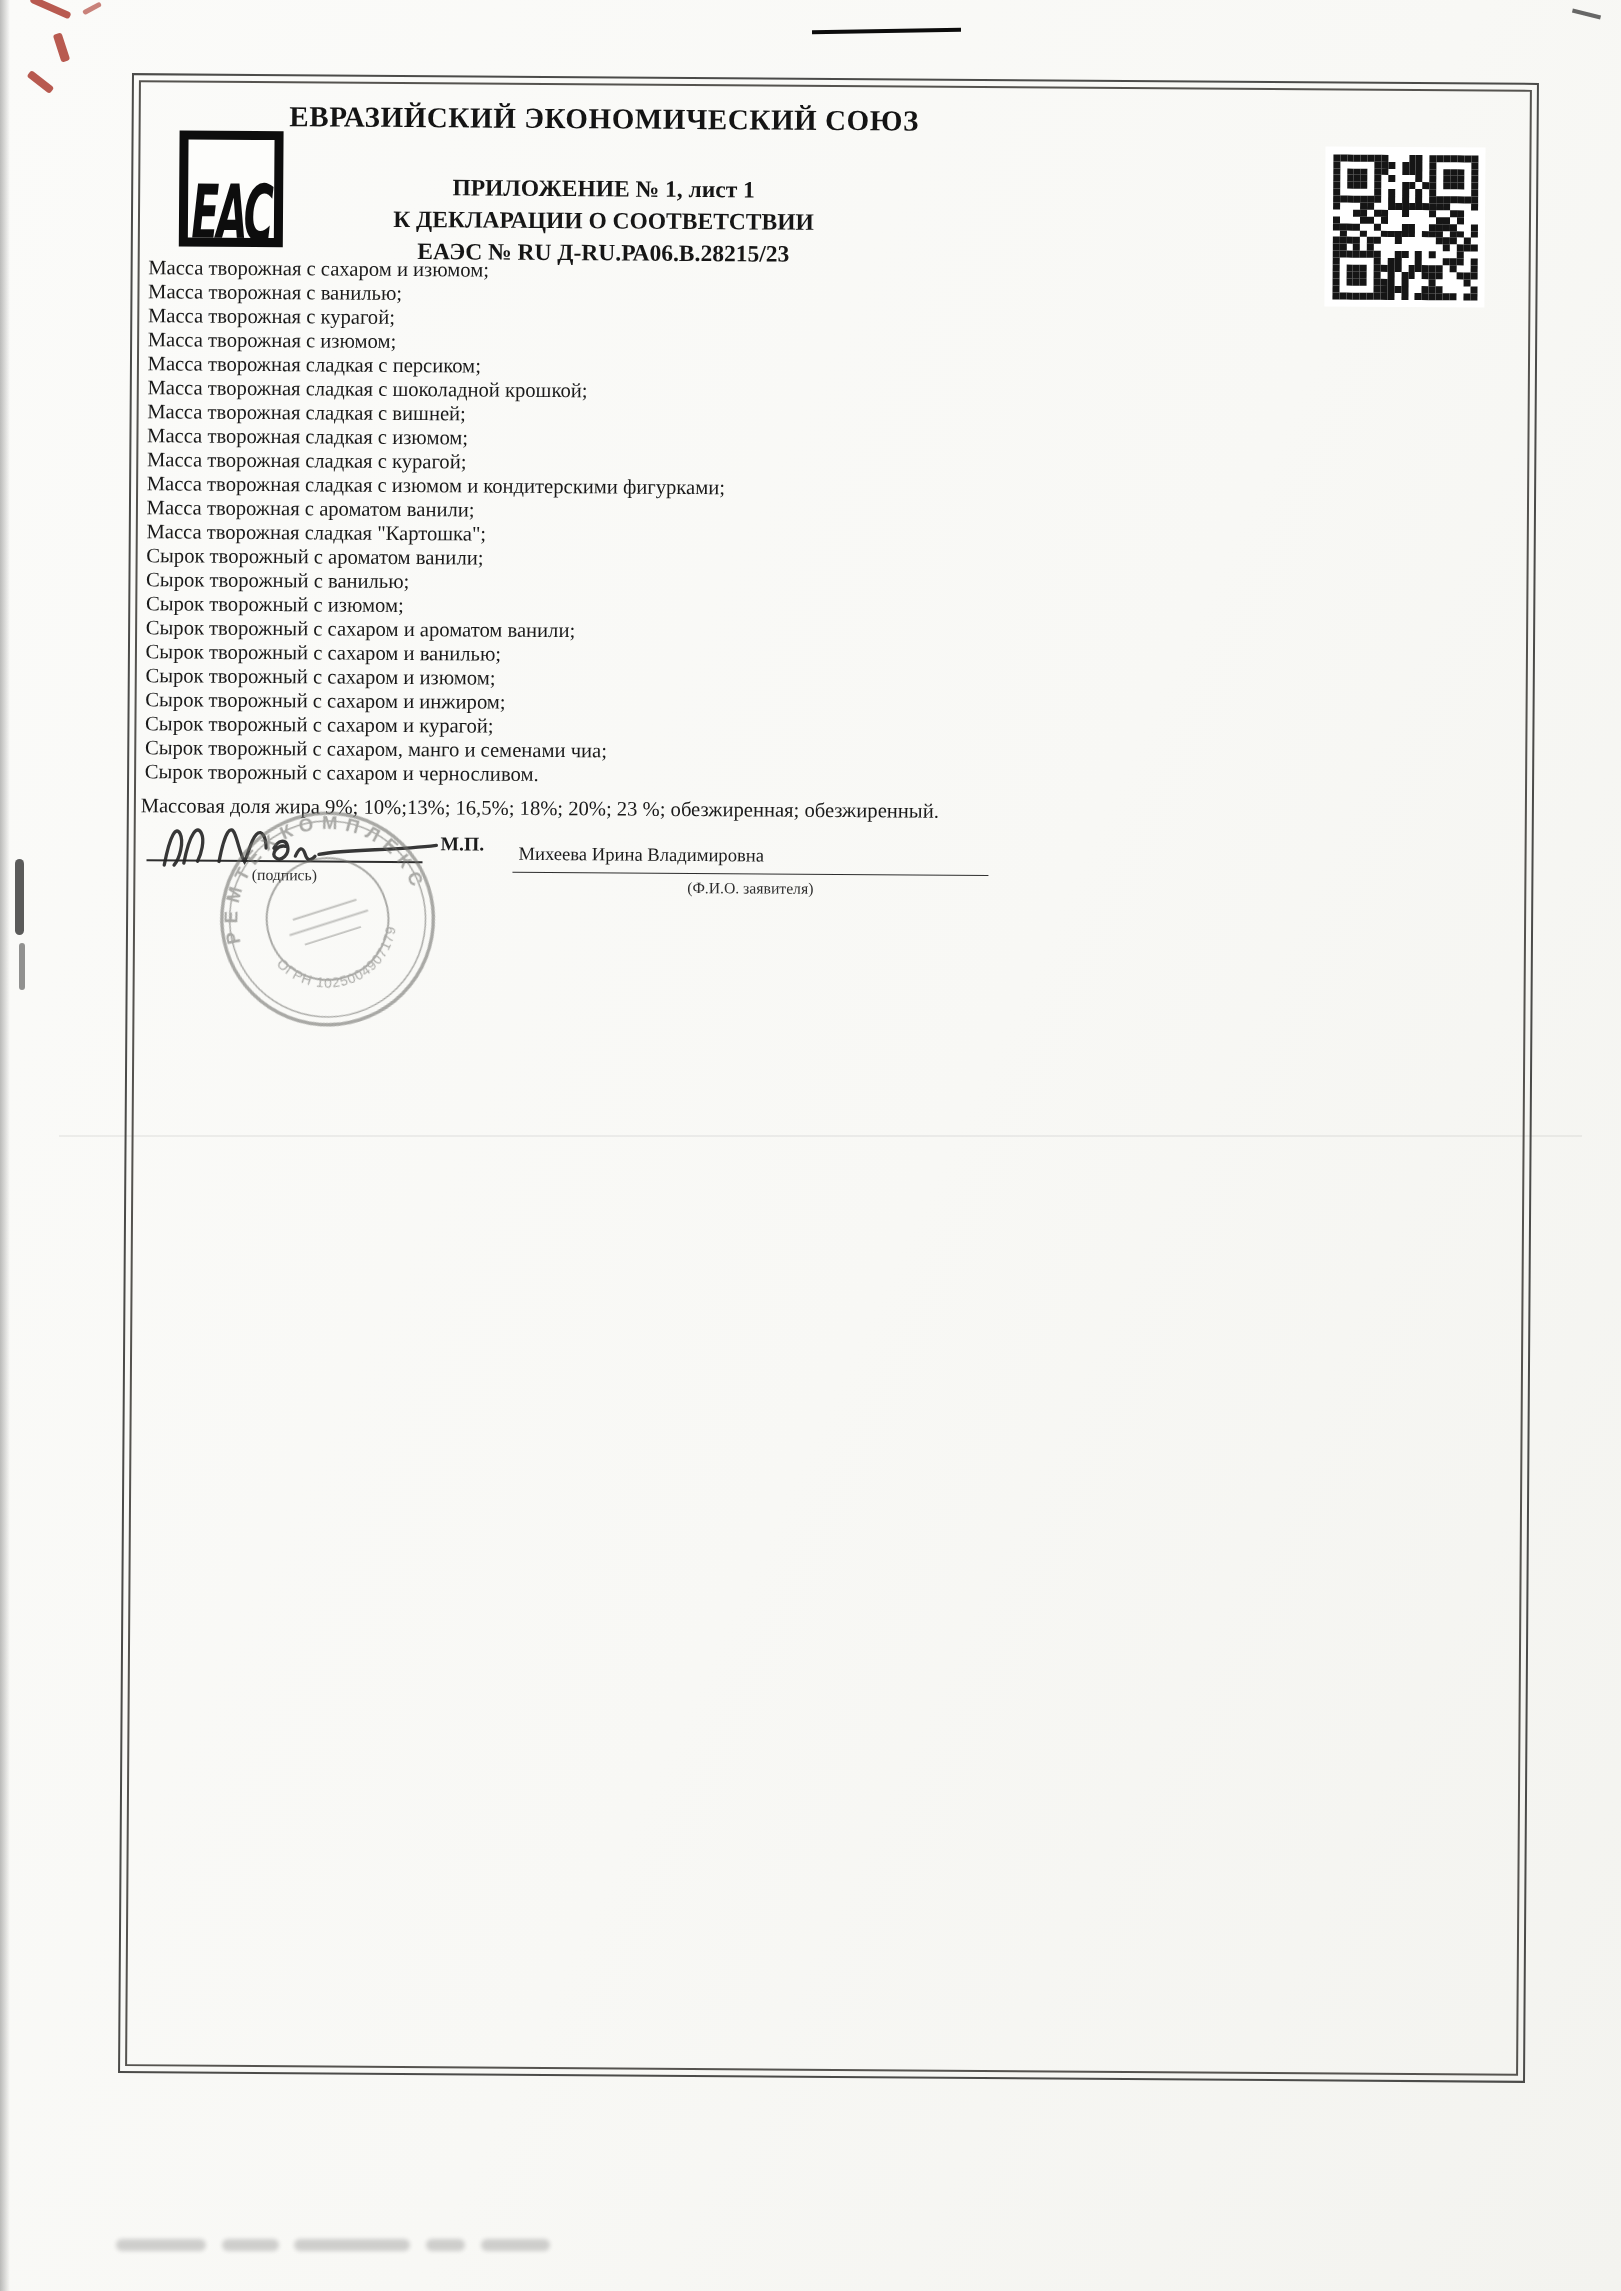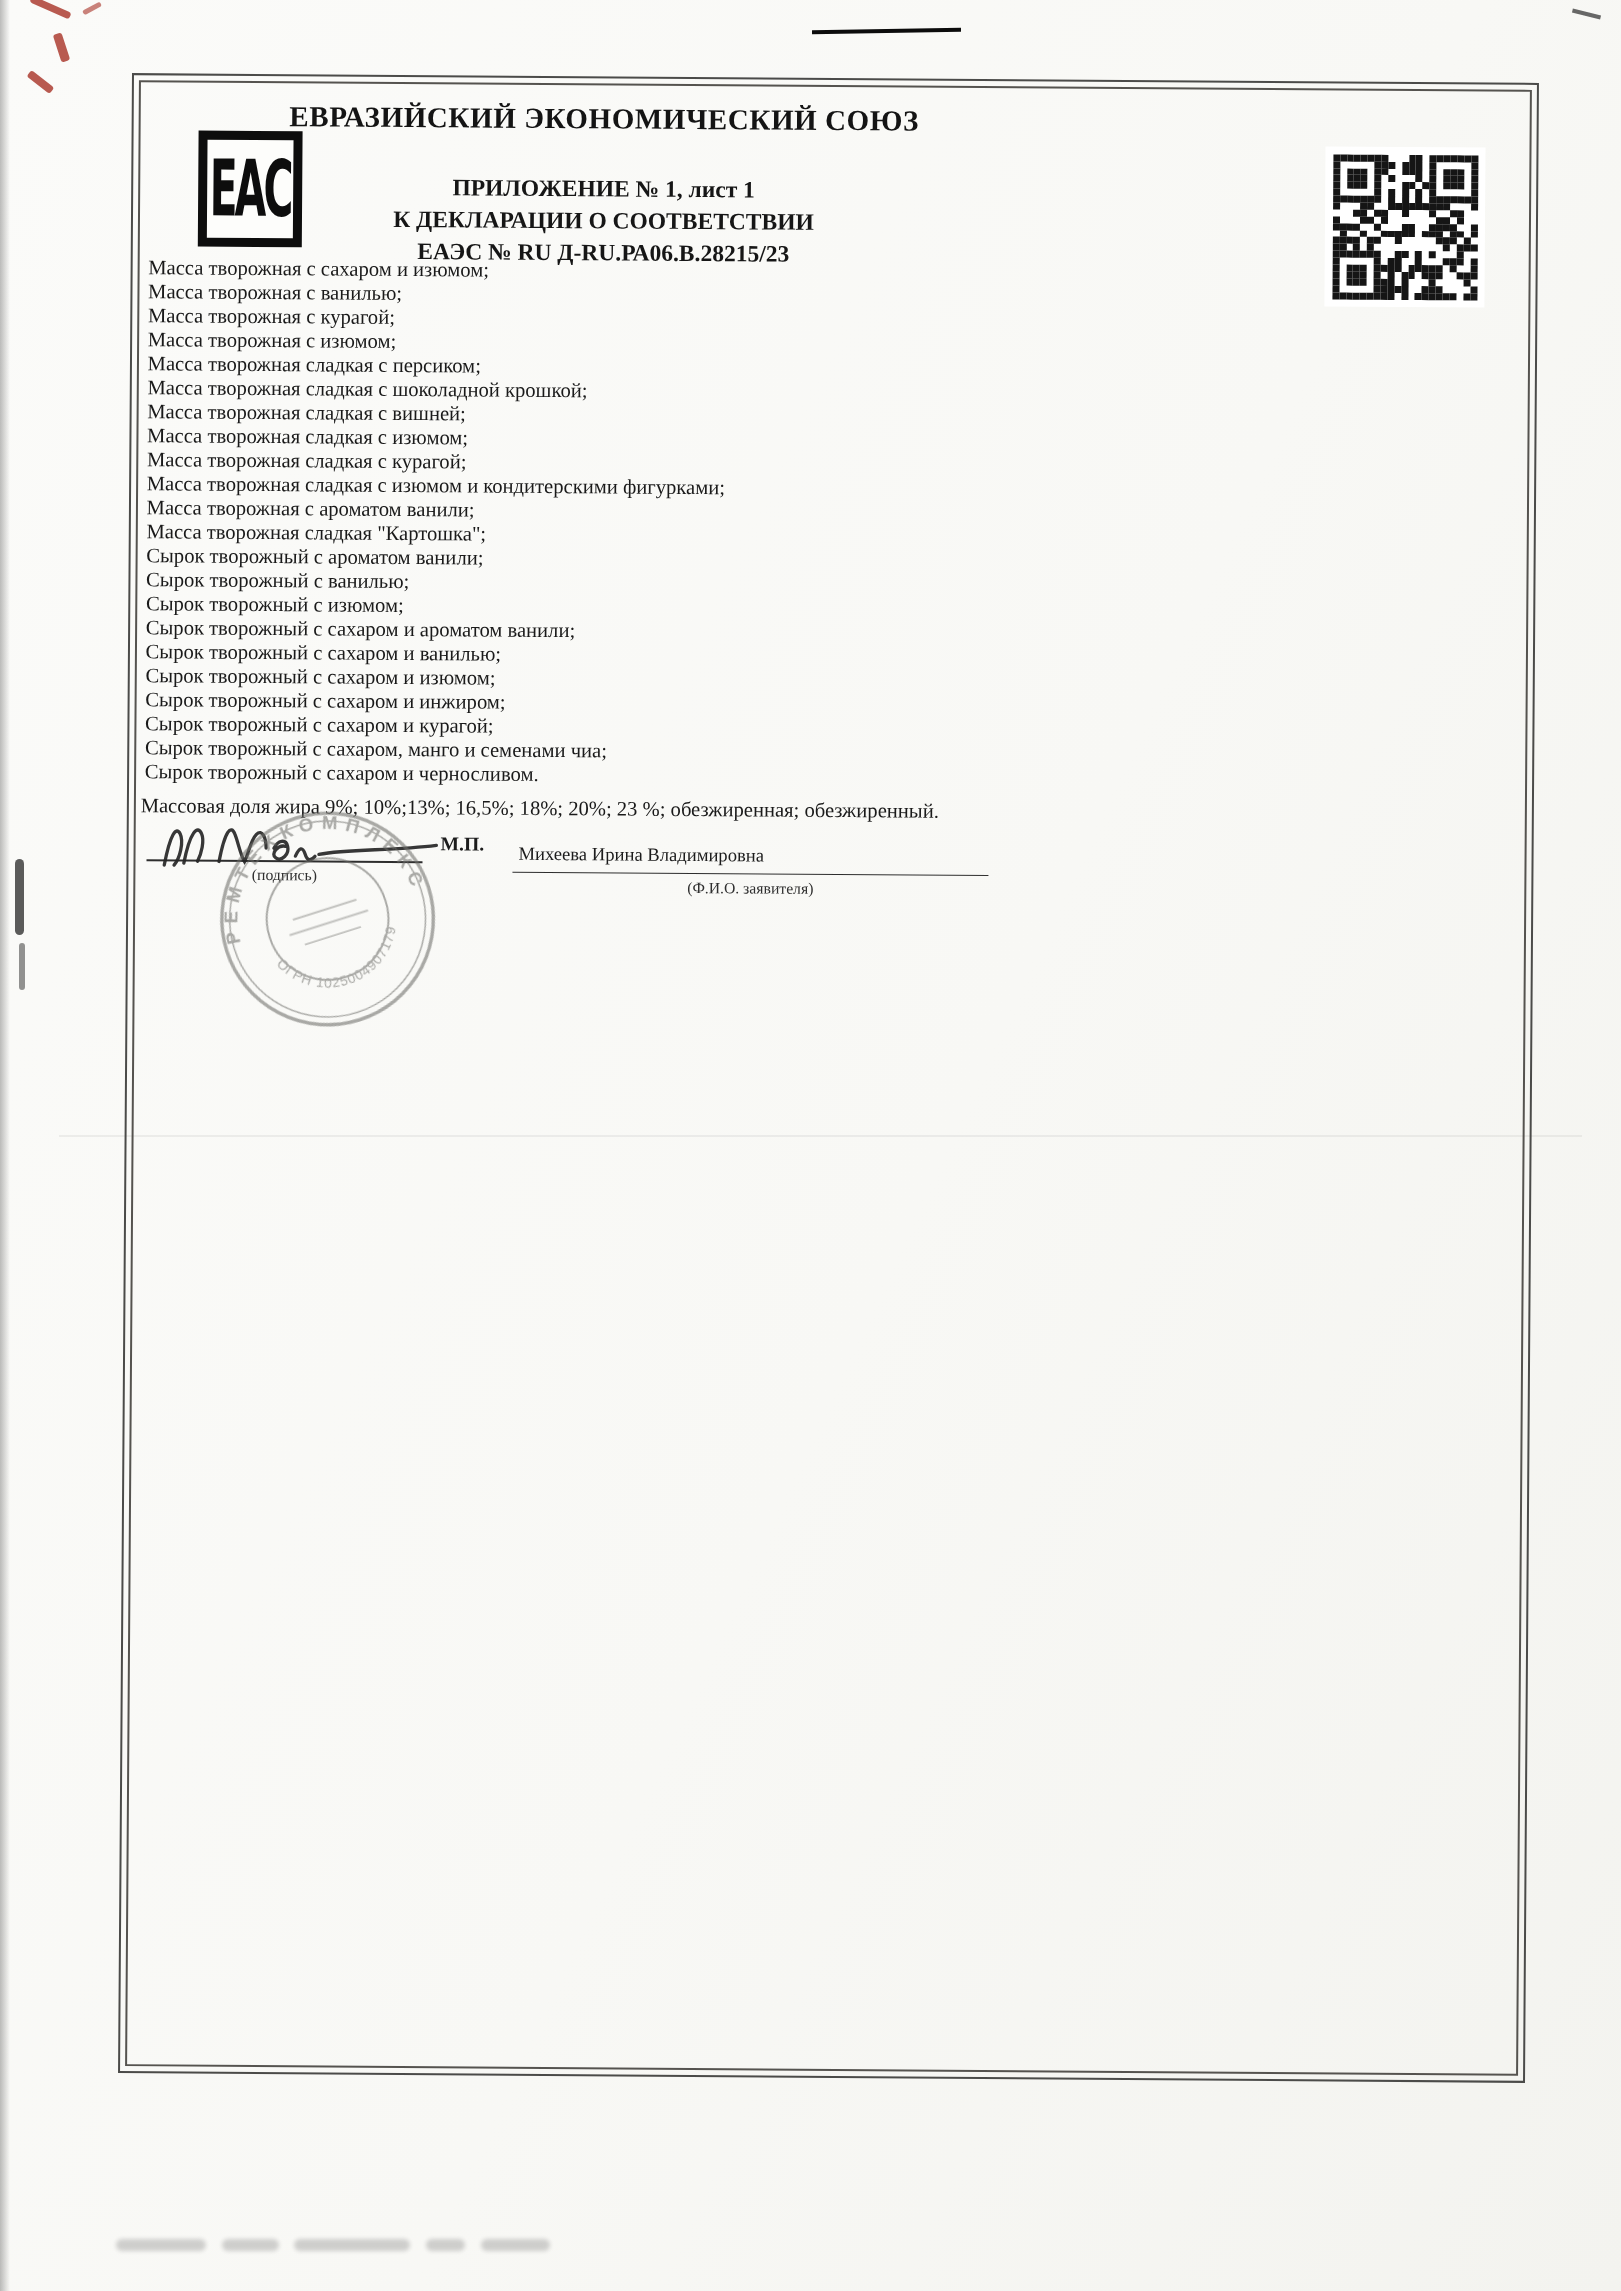--- a/index.html
+++ b/index.html
@@ -19,23 +19,23 @@
   .frame { position:absolute; left:125px; top:78px; width:1407px; height:2000px;
     border:2.5px solid #4b4b49; transform:rotate(0.4deg); background:transparent; }
   .frame-inner { position:absolute; inset:4.9px; border:2px solid #55534f; }
   .content { position:absolute; inset:0; }
   .union-title { position:absolute; top:23.5px; left:0; width:941px; text-align:center;
     font-size:29px; font-weight:bold; letter-spacing:0.6px; color:#141414; }
   .appendix { position:absolute; top:94px; left:0; width:941px; text-align:center;
     font-weight:bold; font-size:23.5px; line-height:32px; color:#161616; }
 
   
-  .eac-logo { position:absolute; left:65px; top:55px; width:104px; height:116px;
+  .eac-logo { position:absolute; left:46px; top:55px; width:104px; height:116px;
     border:9.8px solid #0d0d0d; background:#fdfdfb;
-    display:flex; align-items:center; justify-content:center; overflow:hidden; }
+    display:flex; align-items:flex-end; justify-content:center; overflow:hidden;font-style:italic; }
   .eac-logo span { font-family:"DejaVu Sans",sans-serif; font-weight:900;
     font-size:41px; letter-spacing:-2.9px; transform:scaleY(1.9); color:#0d0d0d; }
 
   
   .qr { position:absolute; top:63px; right:51px; width:160px; height:160px;
     background:#fff; padding:7.8px; }
   .qr-grid { display:grid; grid-template-columns:repeat(21,6.9px); grid-auto-rows:6.9px; }
   .qr-grid .d { background:#151515; }
 
   

